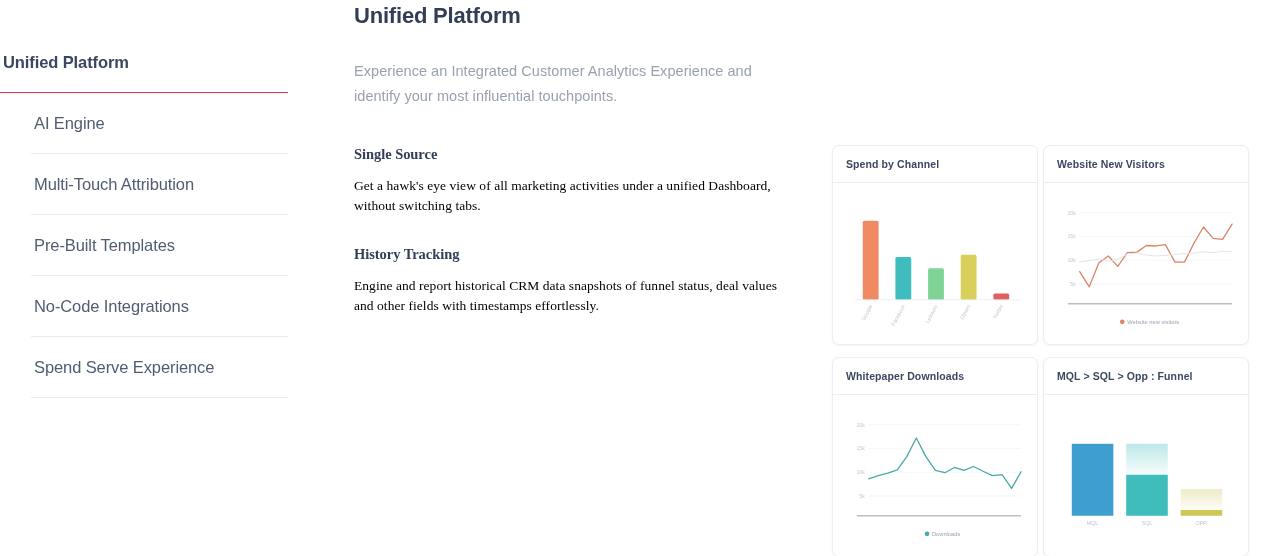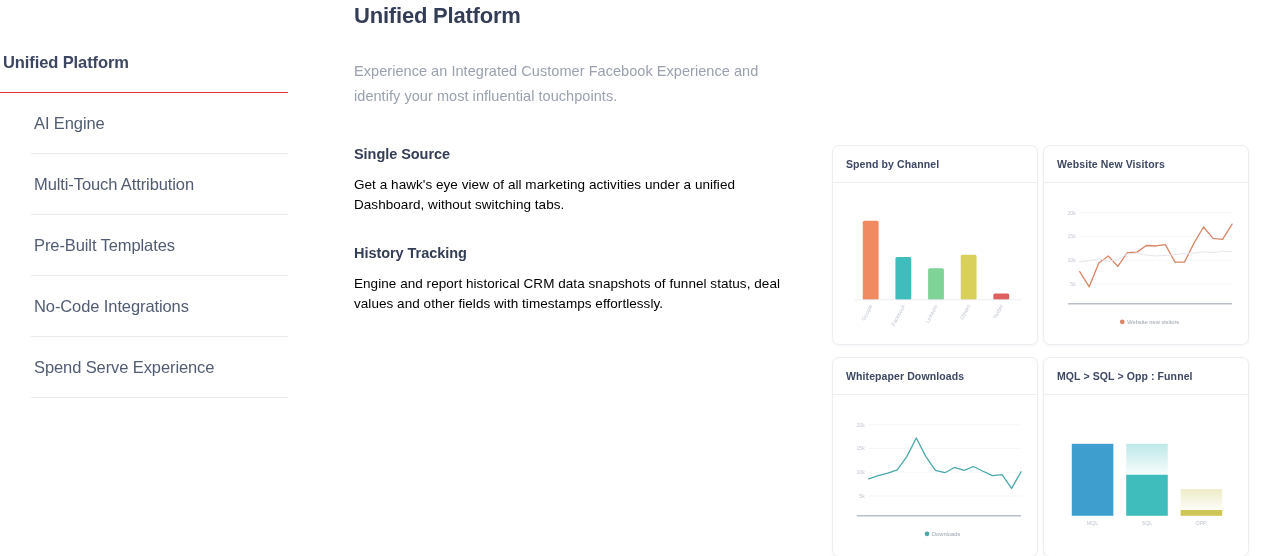--- a/index.html
+++ b/index.html
@@ -66,21 +66,21 @@
 
   .intro {
     margin-top: 30px;
     font-size: 14.5px;
     line-height: 25px;
     color: #9aa1ae;
     max-width: 580px;
     letter-spacing: 0.05px;
   }
 
-  .features { margin-top: 37px; }
+  .features { margin-top: 37px; font-family: Liberation Serif, serif; }
 
   .feature { margin-bottom: 30px; }
 
   .feature-title {
     font-size: 14.5px;
     font-weight: 700;
     color: #333d56;
     margin-bottom: 13px;
     letter-spacing: -0.05px;
   }
@@ -161,21 +161,21 @@
     <div class="nav-item">
       <span>No-Code Integrations</span>
     </div>
     <div class="nav-item">
       <span>Spend Serve Experience</span>
     </div>
   </nav>
 
   <section class="content">
     <h1 class="page-title">Unified Platform</h1>
-    <p class="intro">Experience an Integrated Customer Facebook Experience and identify your most influential touchpoints.</p>
+    <p class="intro">Experience an Integrated Customer Analytics Experience and identify your most influential touchpoints.</p>
 
     <div class="features">
       <div class="feature">
         <div class="feature-title">Single Source</div>
         <div class="feature-desc">Get a hawk's eye view of all marketing activities under a unified Dashboard, without switching tabs.</div>
       </div>
       <div class="feature">
         <div class="feature-title">History Tracking</div>
         <div class="feature-desc">Engine and report historical CRM data snapshots of funnel status, deal values and other fields with timestamps effortlessly.</div>
       </div>

